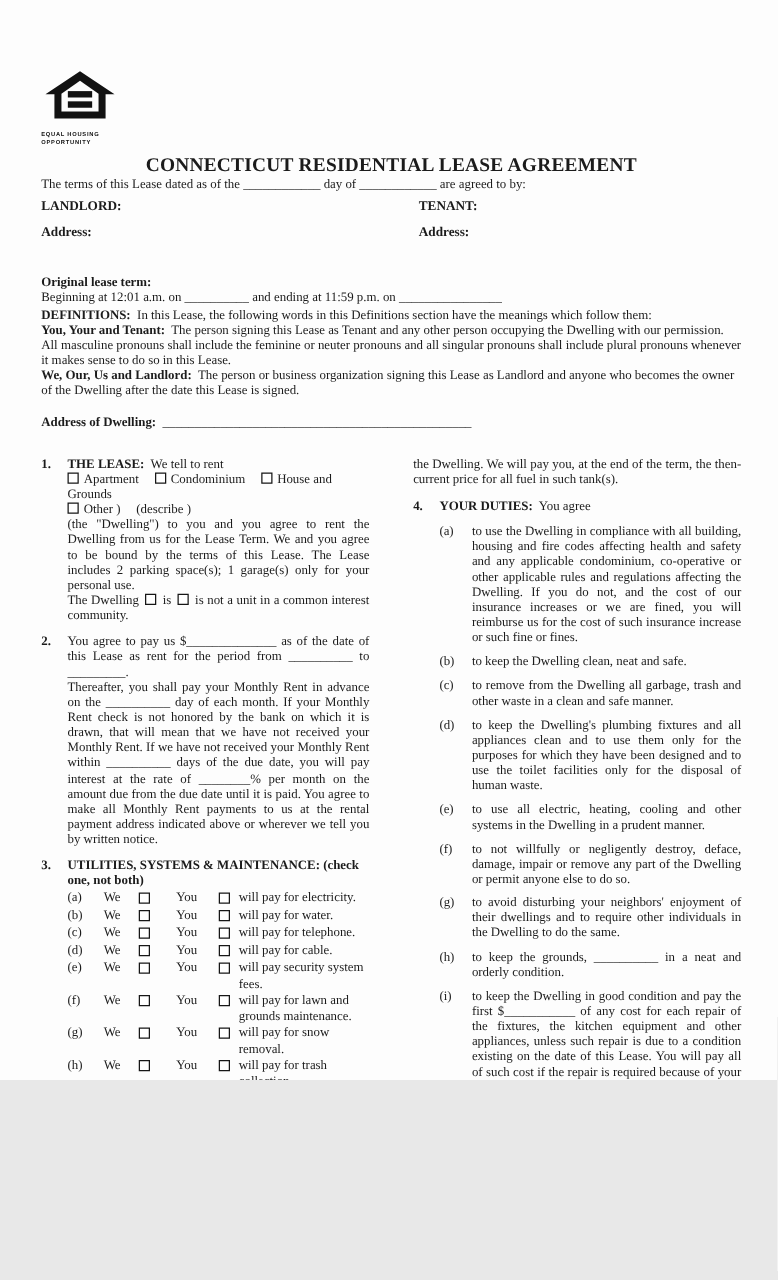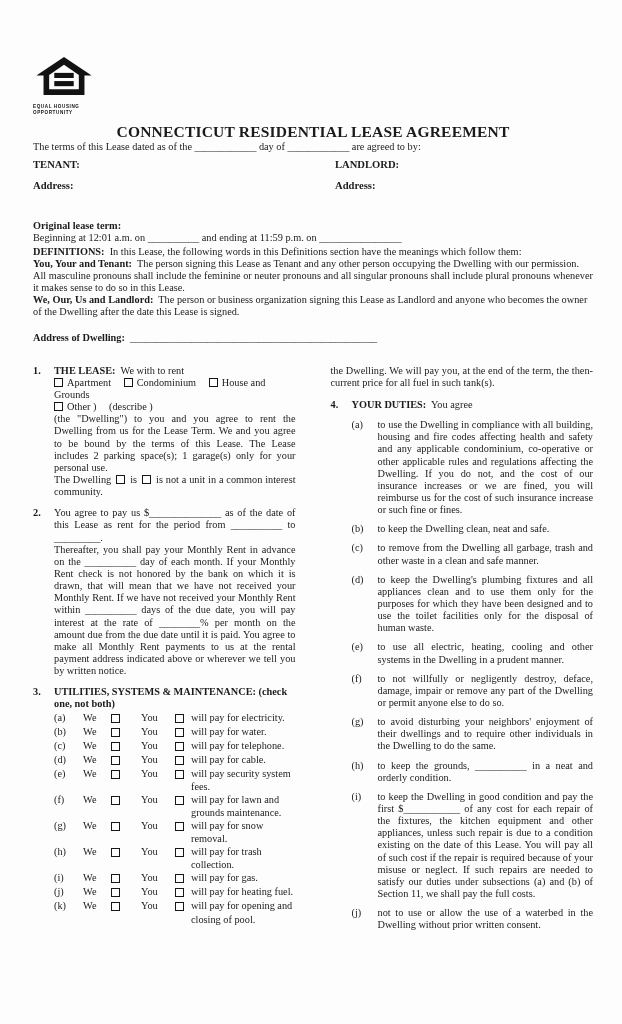--- a/index.html
+++ b/index.html
@@ -1,18 +1,18 @@
 <!DOCTYPE html>
 <html><head>
 <meta charset="utf-8">
 <style>
   * { margin: 0; padding: 0; box-sizing: border-box; }
   html, body { background: #e8e8e8; }
   .page {
-    width: 622px; height: 1024px;
+    width: 622px; height: 864px;
     background: #fdfdfd;
     font-family: "Liberation Serif", serif;
     font-size: 10.3px;
     line-height: 1.18;
     color: #1b1b1b;
     padding: 56px 29px 0 33px;
     position: relative;
     overflow: hidden;
   }
   b, .b { font-weight: bold; }
@@ -68,22 +68,22 @@
       <div>EQUAL HOUSING</div>
       <div>OPPORTUNITY</div>
     </div>
   </div>
 
   <div class="title">CONNECTICUT RESIDENTIAL LEASE AGREEMENT</div>
 
   <div class="terms-line">The terms of this Lease dated as of the  ____________ day of ____________  are agreed to by:</div>
 
   <div class="party-grid">
+    <div class="b">LANDLORD:</div>
     <div class="b">TENANT:</div>
-    <div class="b">LANDLORD:</div>
     <div class="b">Address:</div>
     <div class="b">Address:</div>
   </div>
 
   <div class="lease-term">
     <div class="b">Original lease term:</div>
     <div>Beginning at 12:01 a.m. on __________ and ending at 11:59 p.m. on ________________</div>
   </div>
 
   <div class="definitions">
@@ -99,21 +99,21 @@
 
 
 
   <div class="columns">
 
     <div>
 
       <div class="sec">
         <div class="sec-num">1.</div>
         <div>
-          <div><b>THE LEASE:</b>&nbsp; <span>We with to rent</span></div>
+          <div><b>THE LEASE:</b>&nbsp; <span>We tell to rent</span></div>
           <div class="opt-line">
             <span class="cb"></span><span class="opt">Apartment</span>
             <span class="cb"></span><span class="opt">Condominium</span>
             <span class="cb"></span><span class="opt">House and Grounds</span>
           </div>
           <div class="opt-line">
             <span class="cb"></span><span class="opt">Other )</span>
             <span>(describe )</span>
           </div>
           <div class="just">(the "Dwelling") to you and you agree to rent the Dwelling from us for the Lease Term.  We and you agree to be bound by the terms of this Lease.  The Lease includes  2 parking space(s);  1 garage(s) only for your personal use.</div>

